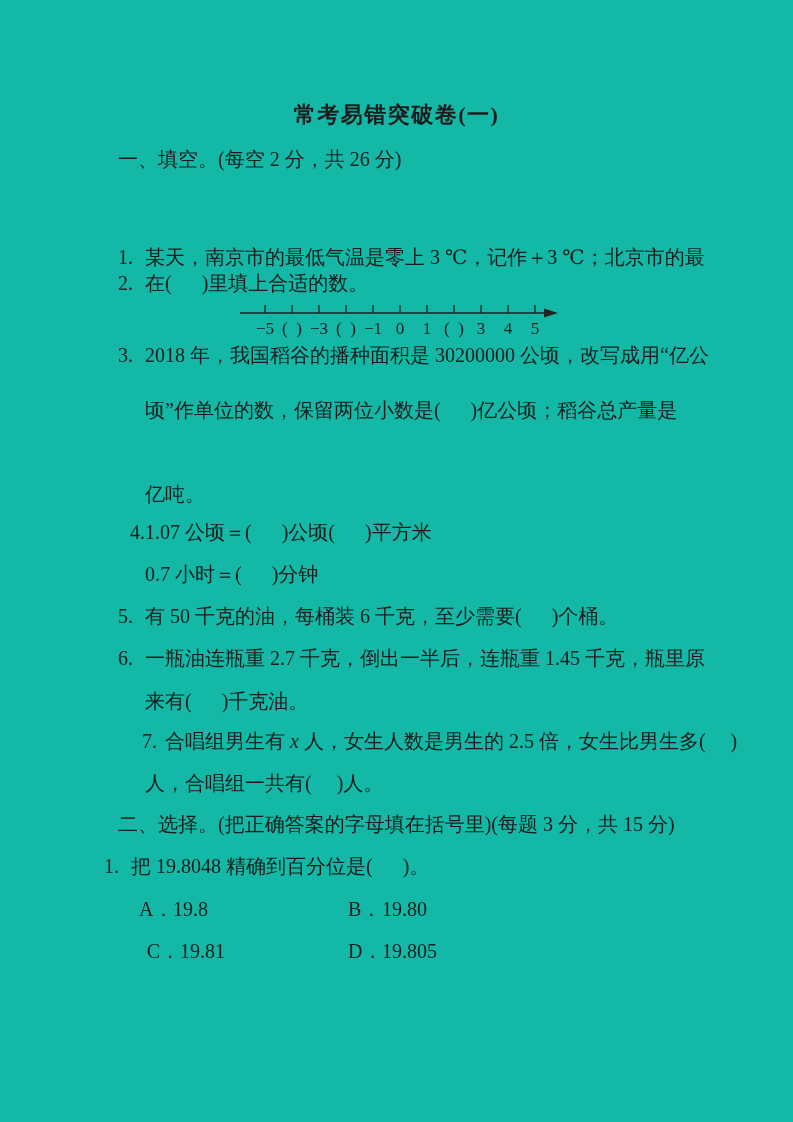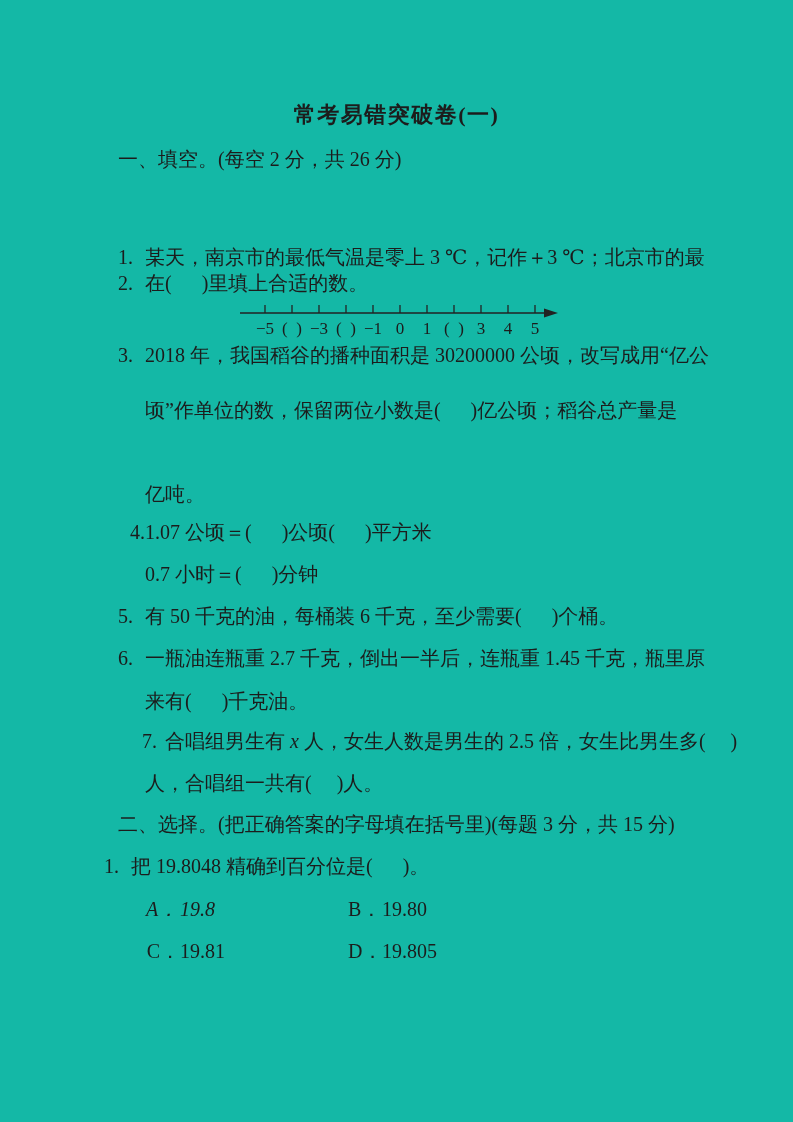--- a/index.html
+++ b/index.html
@@ -85,18 +85,18 @@
   <div class="line" style="left:118px;top:645px;"><span class="qnum">6.</span><span>一瓶油连瓶重 2.7 千克，倒出一半后，连瓶重 1.45 千克，瓶里原</span></div>
   <div class="line" style="left:145px;top:688px;">来有(&nbsp;&nbsp;&nbsp;&nbsp;&nbsp;&nbsp;)千克油。</div>
 
   <div class="line" style="left:118px;top:728px;margin-left:24px;"><span class="qnum" style="width:23px;">7.</span><span>合唱组男生有 </span><span class="var">x</span><span> 人，女生人数是男生的 2.5 倍，女生比男生多(&nbsp;&nbsp;&nbsp;&nbsp;&nbsp;)</span></div>
   <div class="line" style="left:145px;top:770px;">人，合唱组一共有(&nbsp;&nbsp;&nbsp;&nbsp;&nbsp;)人。</div>
 
   <div class="line" style="left:118px;top:811px;">二、选择。(把正确答案的字母填在括号里)(每题 3 分，共 15 分)</div>
 
   <div class="line" style="left:104px;top:853px;"><span class="qnum">1.</span><span>把 19.8048 精确到百分位是(&nbsp;&nbsp;&nbsp;&nbsp;&nbsp;&nbsp;)。</span></div>
 
-  <div class="line" style="left:146px;top:896px;font-style:italic;"><span class="optlabel">A．</span><span>19.8</span></div>
+  <div class="line" style="left:139px;top:896px;"><span class="optlabel">A．</span><span>19.8</span></div>
   <div class="line" style="left:348px;top:896px;"><span class="optlabel">B．</span><span>19.80</span></div>
   <div class="line" style="left:146px;top:938px;text-align:right;"><span class="optlabel">C．</span><span>19.81</span></div>
   <div class="line" style="left:348px;top:938px;"><span class="optlabel">D．</span><span>19.805</span></div>
 
 </div>
 
 </body></html>

